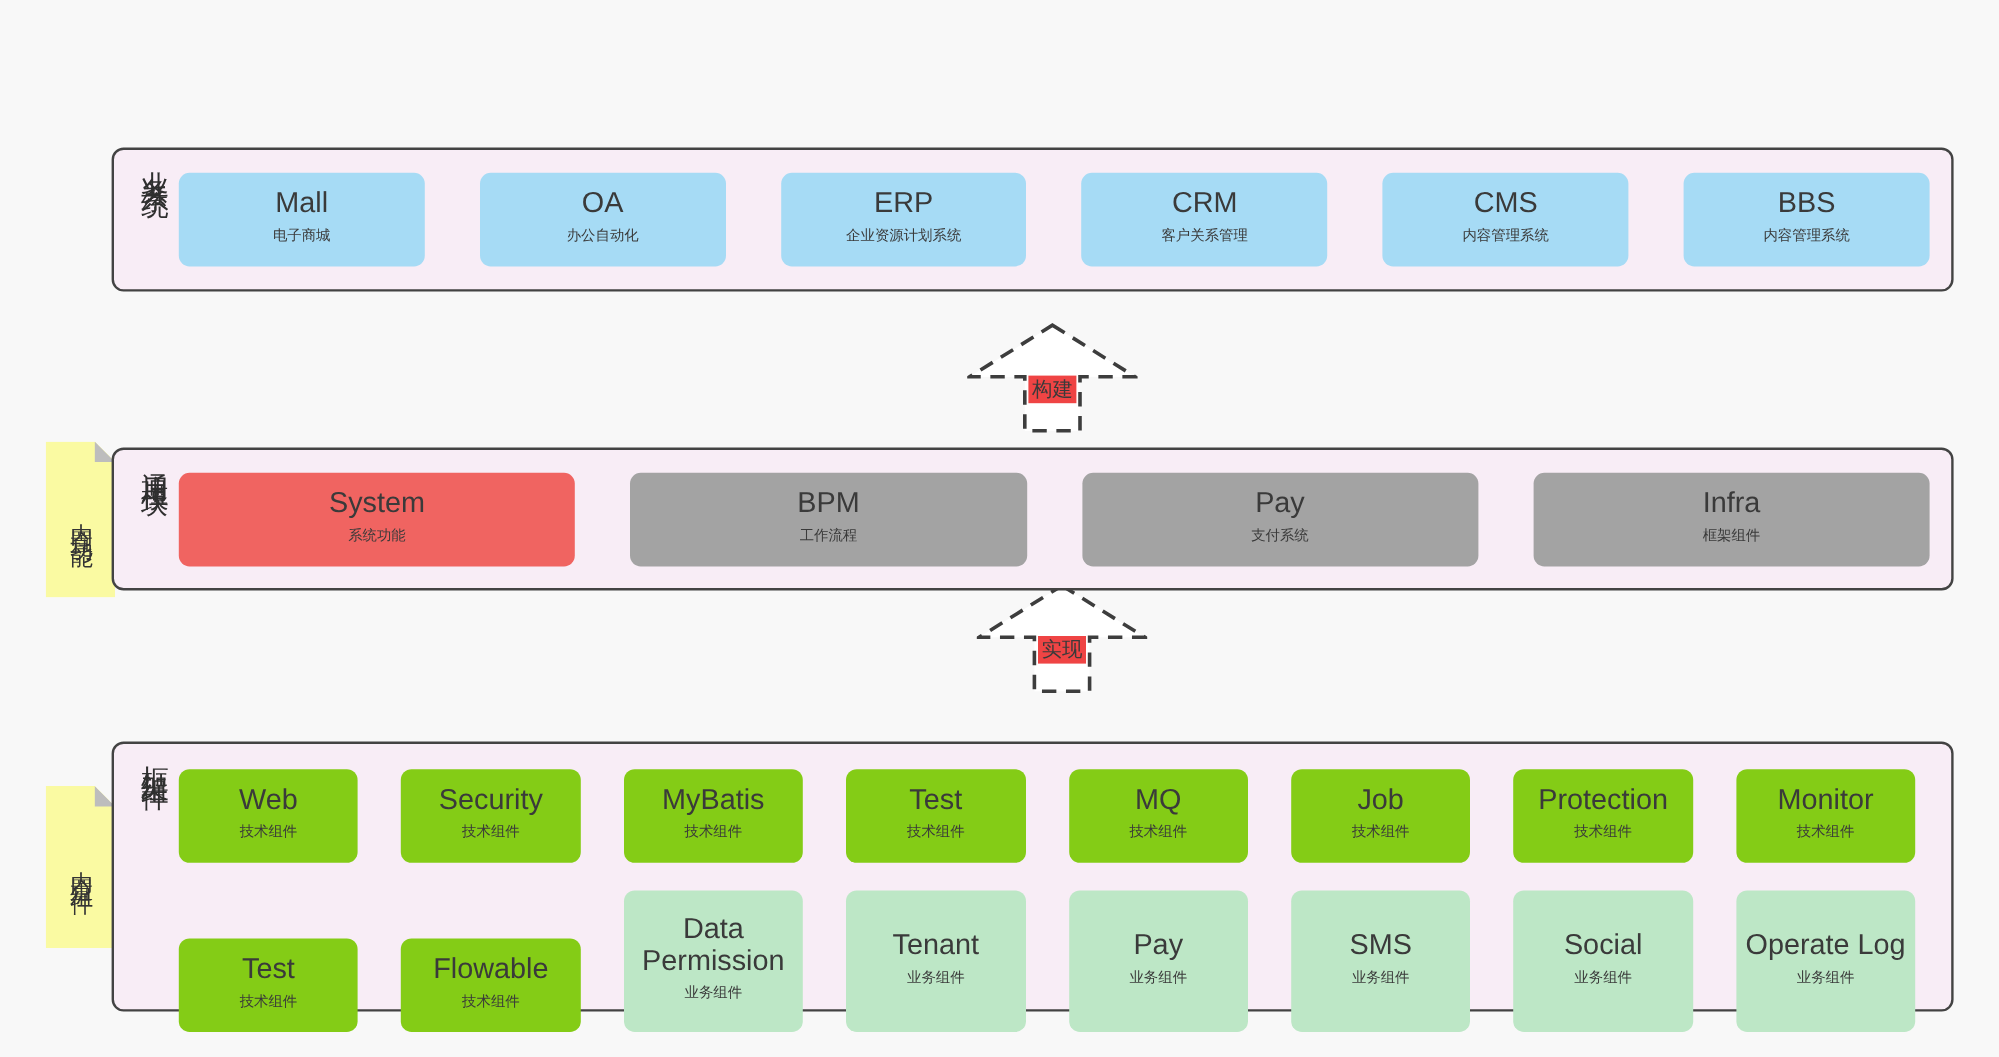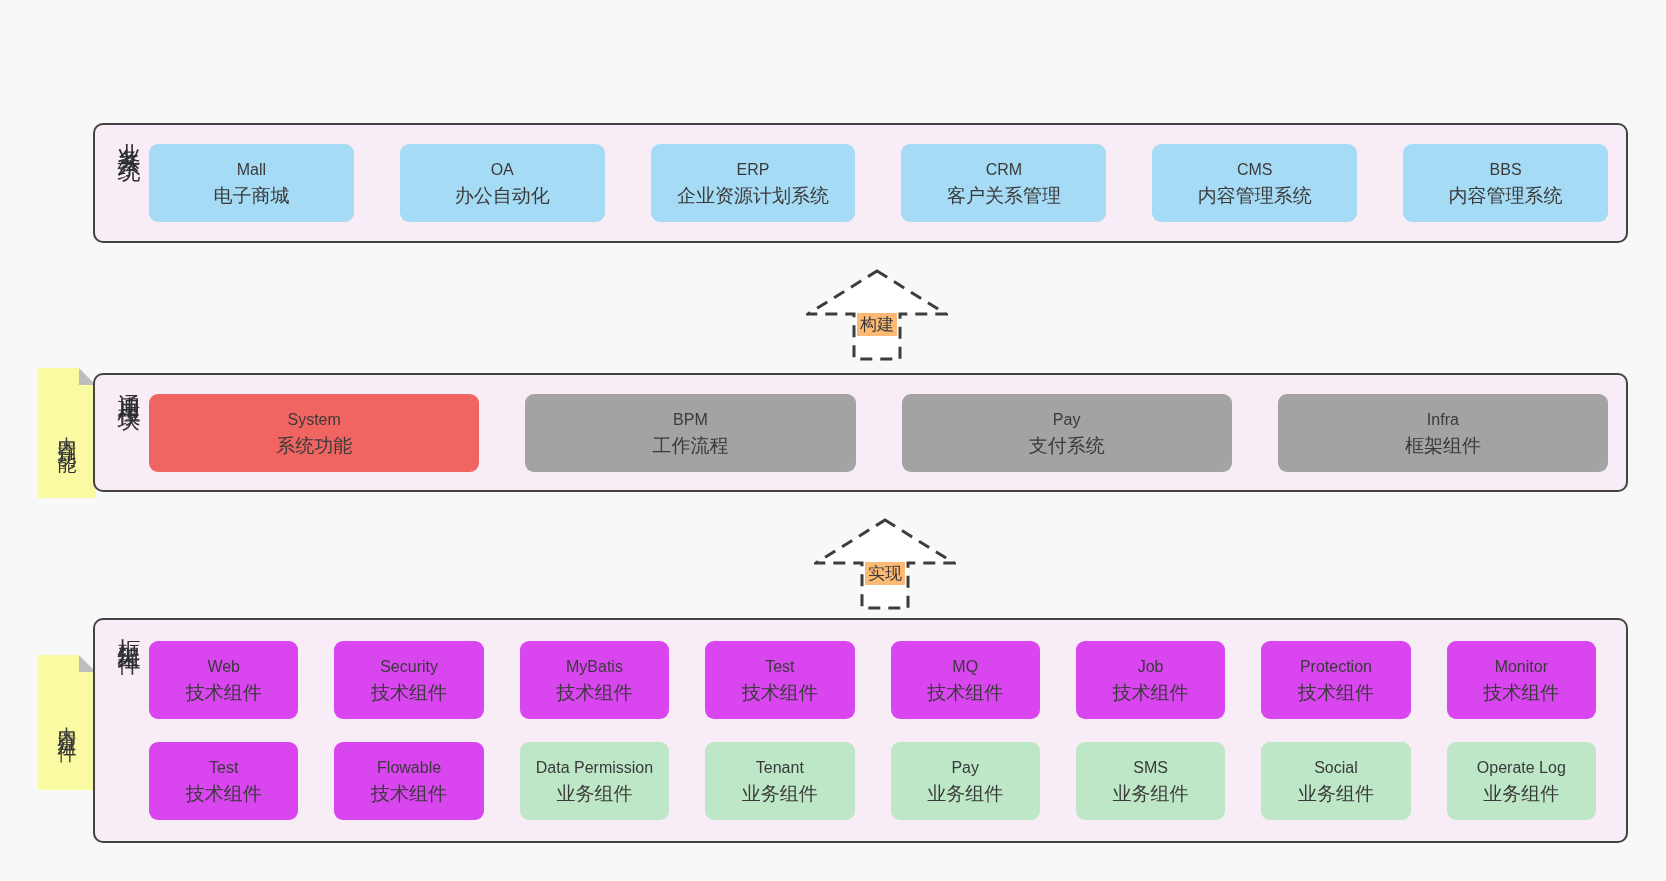--- a/index.html
+++ b/index.html
@@ -54,26 +54,26 @@
     flex:1;
     min-height:78px;
     border-radius:9px;
     display:flex;flex-direction:column;
     align-items:center;justify-content:center;
     text-align:center;
     line-height:26px;
     padding:2px 4px;
     box-sizing:border-box;
   }
-  .box .t{font-size:16px;}
-  .box .s{font-size:19px;}
+  .box .t{font-size:24px;}
+  .box .s{font-size:12px;}
   .blue{background:#a6dbf5;}
   .red{background:#f06461;}
   .pink{background:#a3a3a3;}
-  .green{background:#d946ef;}
+  .green{background:#84cc16;margin-top:40px;}
   .lightgreen{background:#bde7c6;}
 
   
   .sticky{
     position:absolute;left:38px;width:58px;
     background:#fafaa2;
     z-index:1;
     display:flex;align-items:center;justify-content:center;
     clip-path:polygon(0 0,calc(100% - 17px) 0,100% 17px,100% 100%,0 100%);
   }
@@ -90,26 +90,26 @@
     letter-spacing:6px;
     writing-mode:vertical-rl;
     text-orientation:upright;
     color:#333;
     line-height:20px;
   }
 
   
   .arrow{position:absolute;width:142px;height:92px;z-index:1;}
   .arrow-1{left:806px;top:269px;}
-  .arrow-2{left:814px;top:518px;}
+  .arrow-2{left:814px;top:486px;}
   .arrow svg{display:block;width:100%;height:100%;}
   .arrow .lbl{
     position:absolute;top:44px;left:50%;
     transform:translateX(-50%);
-    background:#fdba74;
+    background:#ef4444;
     padding:0 3px;
     font-size:17px;
     white-space:nowrap;
     color:#3a3a3a;
   }
 </style>
 </head>
 <body>
 
 <div class="stage">

